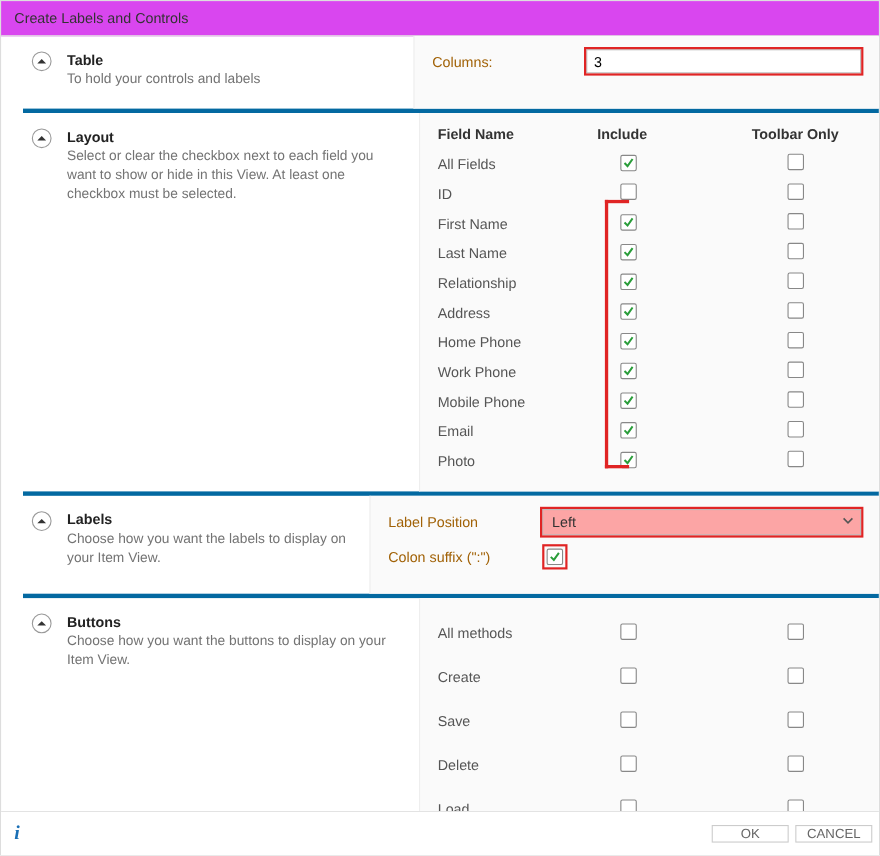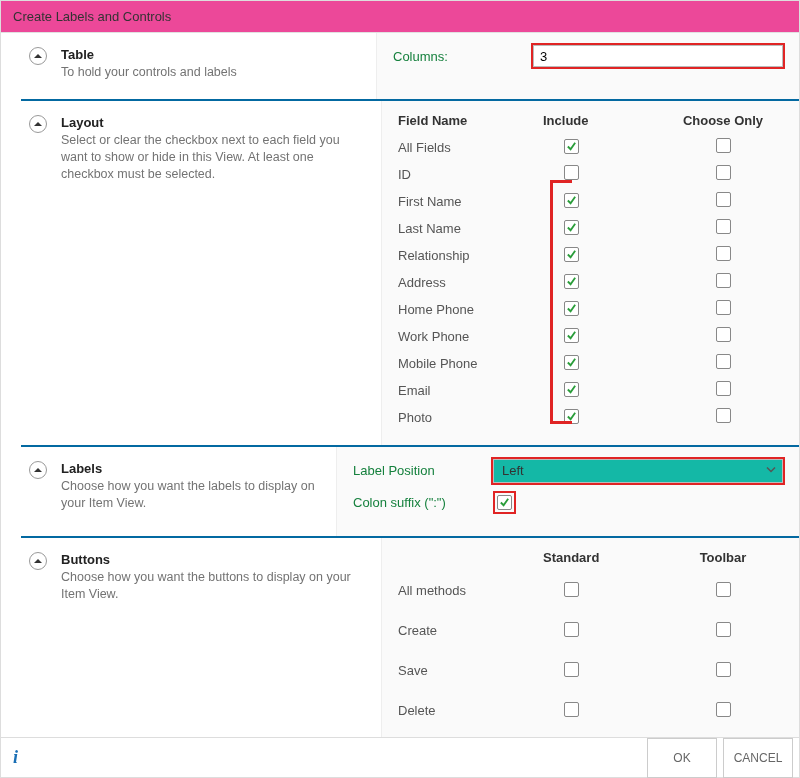--- a/index.html
+++ b/index.html
@@ -1,54 +1,54 @@
 <!DOCTYPE html>
 <html><head>
 <meta charset="utf-8">
 <style>
   * { box-sizing: border-box; }
   html, body { margin:0; padding:0; font-family: "Segoe UI", Arial, sans-serif; font-size:13px; color:#333; background:#fff; }
   .window { width:800px; height:778px; background:#fff; border:1px solid #ddd; position:relative; display:flex; flex-direction:column; }
-  .titlebar { background:#ec4899; border-bottom:1px solid #e1e1e1; padding:8px 12px; font-size:13px; color:#333; }
+  .titlebar { background:#d946ef; border-bottom:1px solid #e1e1e1; padding:8px 12px; font-size:13px; color:#333; }
   .content { flex:1 1 auto; overflow:auto;margin-left:20px; }
-  .section { display:flex; border-top:2px solid #0369a1; }
+  .section { display:flex; border-top:4px solid #0369a1; }
   .section:first-child { border-top:none; }
   .left { width:360px; padding:14px 16px 18px 40px; position:relative; }
   .right { flex:1; background:#fafafa; padding:12px 16px 14px 16px; border-left:1px solid #eee; }
   .toggle { position:absolute; left:8px; top:14px; width:18px; height:18px; border:1px solid #999; border-radius:50%; background:#fff; display:flex; align-items:center; justify-content:center; cursor:pointer; }
   .toggle svg { width:10px; height:10px; }
   .sec-title { font-weight:600; color:#222; margin-bottom:2px; }
   .sec-desc { color:#737373; font-size:12.5px; line-height:1.35; }
   .row { display:flex; align-items:center; margin-bottom:8px; }
-  .row-label { width:140px; color:#15803d; }
+  .row-label { width:140px; color:#a16207; }
   .input-text { border:1px solid #bbb; padding:3px 6px; font-size:13px; height:22px; background:#fff; }
   .hl-red { outline:2px solid #e02424; outline-offset:0px; }
   .hl-red-box { border:2px solid #e02424; padding:2px; display:inline-flex; }
   .bracket-left { border-left:3px solid #e02424; border-top:3px solid #e02424; border-bottom:3px solid #e02424; position:absolute; pointer-events:none; }
   .field-grid { width:100%; }
   .field-head { display:flex; font-weight:600; color:#333; margin-bottom:6px; }
   .field-head .c1 { flex:1; }
   .field-head .c2 { width:120px; text-align:left; }
   .field-head .c3 { width:120px; text-align:center; }
   .field-row { display:flex; align-items:center; height:27px;gap:32px; }
   .field-row .c1 { flex:1; color:#555; }
   .field-row .c2 { width:120px; text-align:center; }
   .field-row .c3 { width:120px; text-align:center; }
   .cbox { width:15px; height:15px; border:1px solid #888; border-radius:2px; background:#fff; display:inline-flex; align-items:center; justify-content:center; cursor:pointer; }
   .cbox.checked svg { display:block; }
   .cbox svg { display:none; width:11px; height:11px; }
   .select { position:relative; width:290px; }
-  .select-box { border:1px solid #bbb; background:#14b8a6; height:24px; display:flex; align-items:center; padding:0 24px 0 8px; cursor:pointer; }
+  .select-box { border:1px solid #bbb; background:#fca5a5; height:24px; display:flex; align-items:center; padding:0 24px 0 8px; cursor:pointer; }
   .select-box .arrow { position:absolute; right:6px; top:50%; transform:translateY(-50%); }
   .btns-grid .field-head .c1 { flex:1; }
   .btns-grid .field-row { height:40px; }
   .footer { height:40px; border-top:1px solid #ddd; display:flex; align-items:center; justify-content:space-between; padding:0 6px 0 12px; background:#fff; position:absolute; bottom:0; left:0; right:0; }
   .footer .info { font-family: Georgia, serif; font-style:italic; font-weight:bold; color:#1a6fb5; font-size:18px; cursor:pointer; }
   .footer .actions { display:flex; gap:6px; }
-  .btn { border:1px solid #ccc; background:#fff; height:40px; min-width:70px; padding:0 4px; display:flex; align-items:center; justify-content:center; color:#666; font-size:12px; cursor:pointer; }
+  .btn { border:1px solid #ccc; background:#fff; height:16px; min-width:70px; padding:0 4px; display:flex; align-items:center; justify-content:center; color:#666; font-size:12px; cursor:pointer; }
 </style>
 </head>
 <body>
 
 <div class="window">
   <div class="titlebar">Create Labels and Controls</div>
 
   <div class="content">
 
     <div class="section">
@@ -77,21 +77,21 @@
             </svg>
         </div>
         <div class="sec-title">Layout</div>
         <div class="sec-desc">Select or clear the checkbox next to each field you want to show or hide in this View. At least one checkbox must be selected.</div>
       </div>
       <div class="right" style="position:relative;">
         <div class="field-grid">
           <div class="field-head">
             <div class="c1">Field Name</div>
             <div class="c2">Include</div>
-            <div class="c3">Choose Only</div>
+            <div class="c3">Toolbar Only</div>
           </div>
           <div id="fields-body">
               <div class="field-row">
                 <div class="c1">All Fields</div>
                 <div class="c2"><span class="cbox checked">
                     <svg viewBox="0 0 12 12">
                       <path d="M2 6 L5 9 L10 2" stroke="#2a9d3a" stroke-width="2" fill="none"></path>
                     </svg>
                   </span></div>
                 <div class="c3"><span class="cbox"></span></div>
@@ -230,25 +230,20 @@
         <div class="toggle">
           <svg viewBox="0 0 10 10">
               <path d="M1 7 L5 3 L9 7" fill="#333"></path>
             </svg>
         </div>
         <div class="sec-title">Buttons</div>
         <div class="sec-desc">Choose how you want the buttons to display on your Item View.</div>
       </div>
       <div class="right">
         <div class="field-grid btns-grid">
-          <div class="field-head">
-            <div class="c1"></div>
-            <div class="c2">Standard</div>
-            <div class="c3">Toolbar</div>
-          </div>
           <div id="methods-body">
               <div class="field-row">
                 <div class="c1">All methods</div>
                 <div class="c2"><span class="cbox"></span></div>
                 <div class="c3"><span class="cbox"></span></div>
               </div>
               <div class="field-row">
                 <div class="c1">Create</div>
                 <div class="c2"><span class="cbox"></span></div>
                 <div class="c3"><span class="cbox"></span></div>

